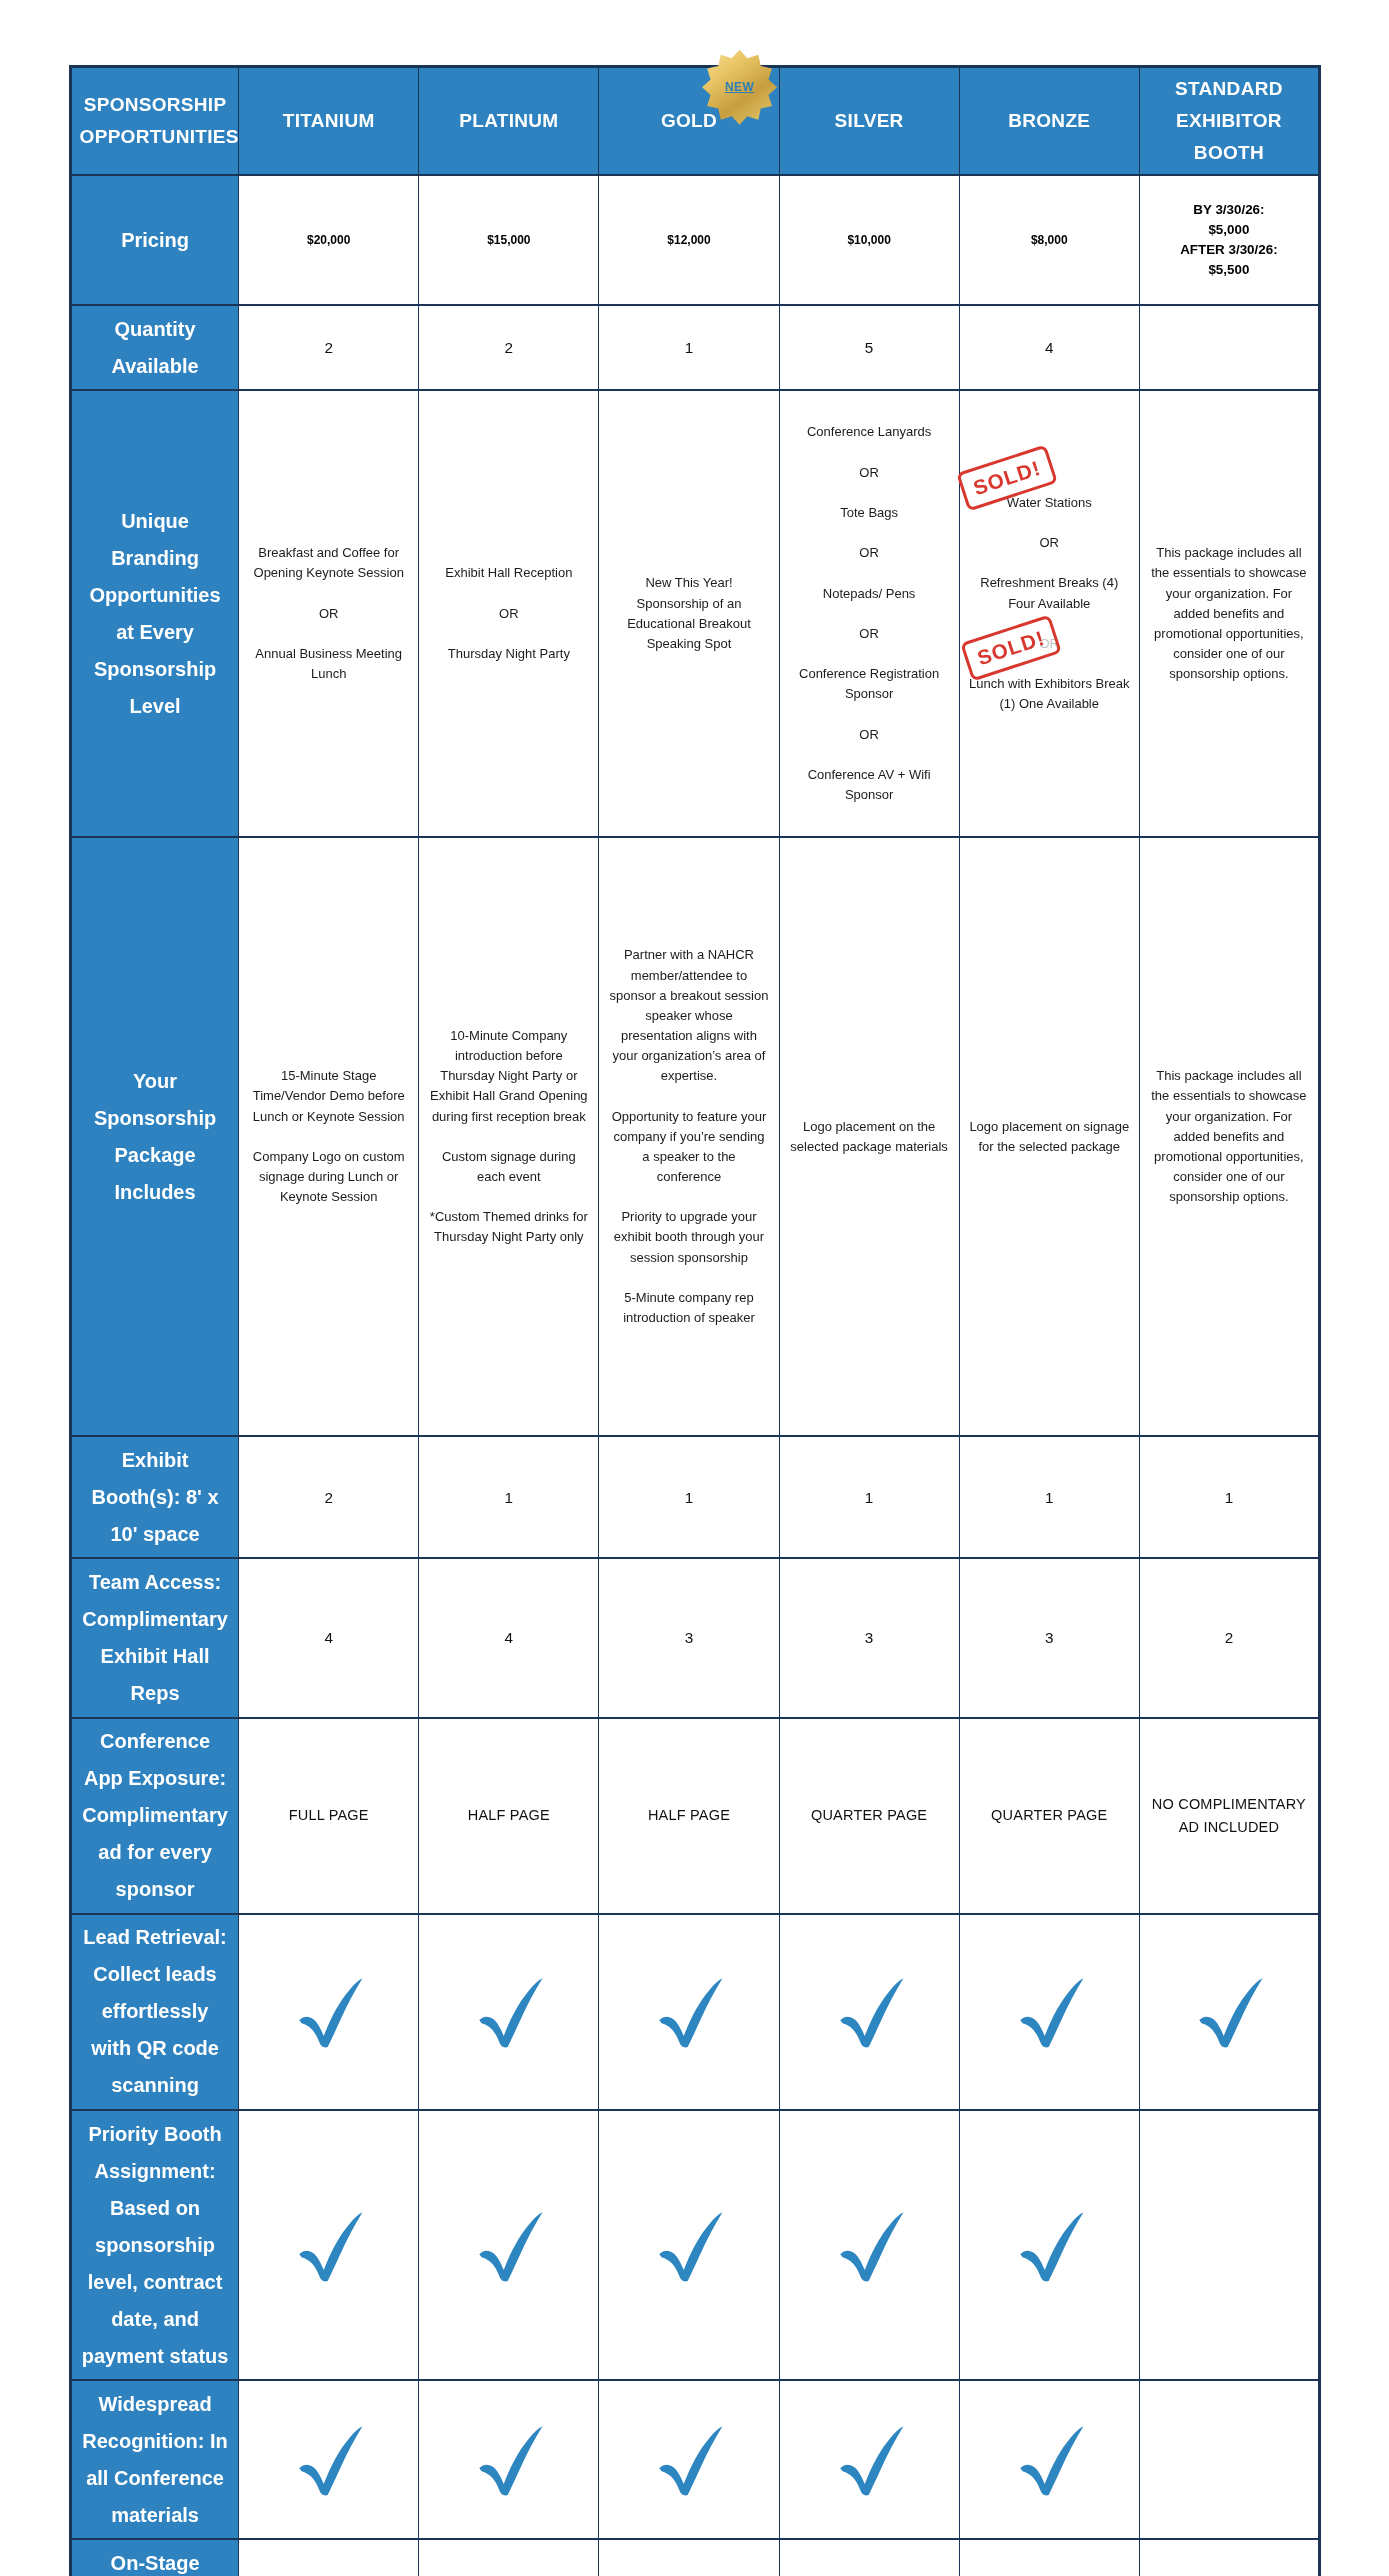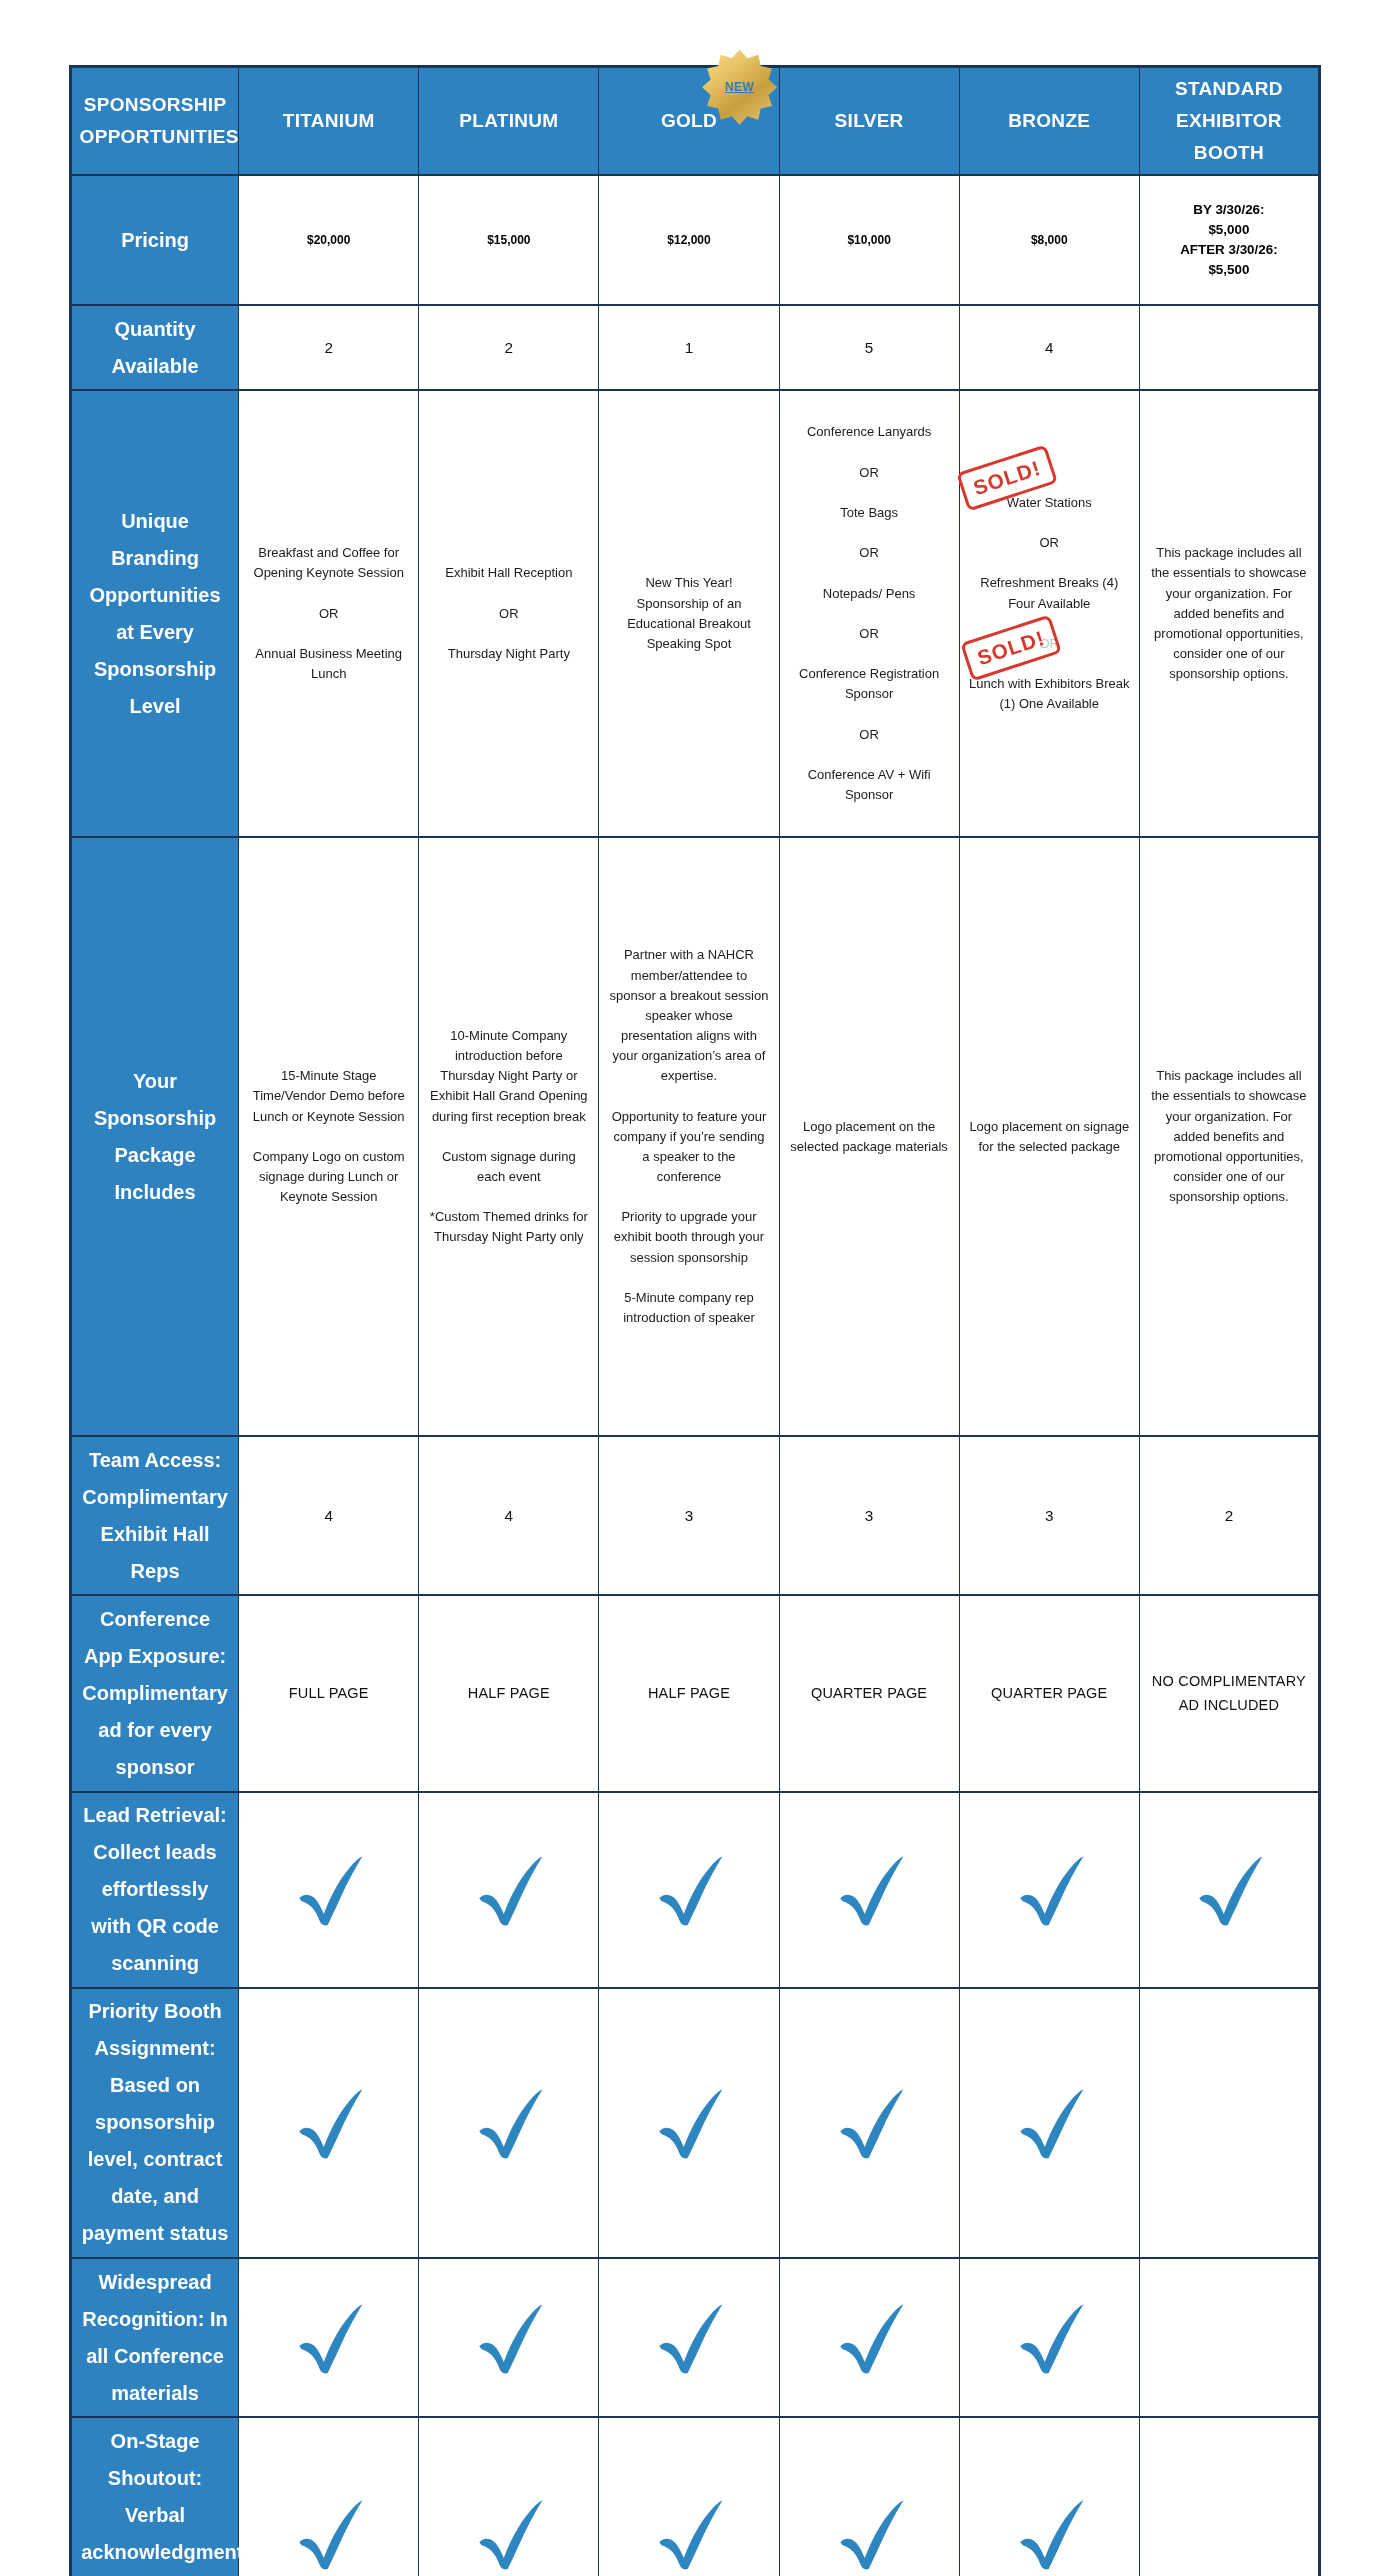--- a/index.html
+++ b/index.html
@@ -158,20 +158,29 @@
 
 Priority to upgrade your exhibit booth through your session sponsorship
 
 5-Minute company rep introduction of speaker</td>
         <td class="cell multiline">Logo placement on the selected package materials</td>
         <td class="cell multiline">Logo placement on signage
 for the selected package</td>
         <td class="cell multiline">This package includes all the essentials to showcase your organization. For added benefits and promotional opportunities, consider one of our sponsorship options.</td>
       </tr>
 
+      <tr style="height:95px">
+        <td class="lbl">Exhibit Booth(s): 8' x 10' space</td>
+        <td class="cell num">2</td>
+        <td class="cell num">1</td>
+        <td class="cell num">1</td>
+        <td class="cell num">1</td>
+        <td class="cell num">1</td>
+        <td class="cell num">1</td>
+      </tr>
 
       <tr style="height:92px">
         <td class="lbl">Team Access: Complimentary Exhibit Hall Reps</td>
         <td class="cell num">4</td>
         <td class="cell num">4</td>
         <td class="cell num">3</td>
         <td class="cell num">3</td>
         <td class="cell num">3</td>
         <td class="cell num">2</td>
       </tr>

